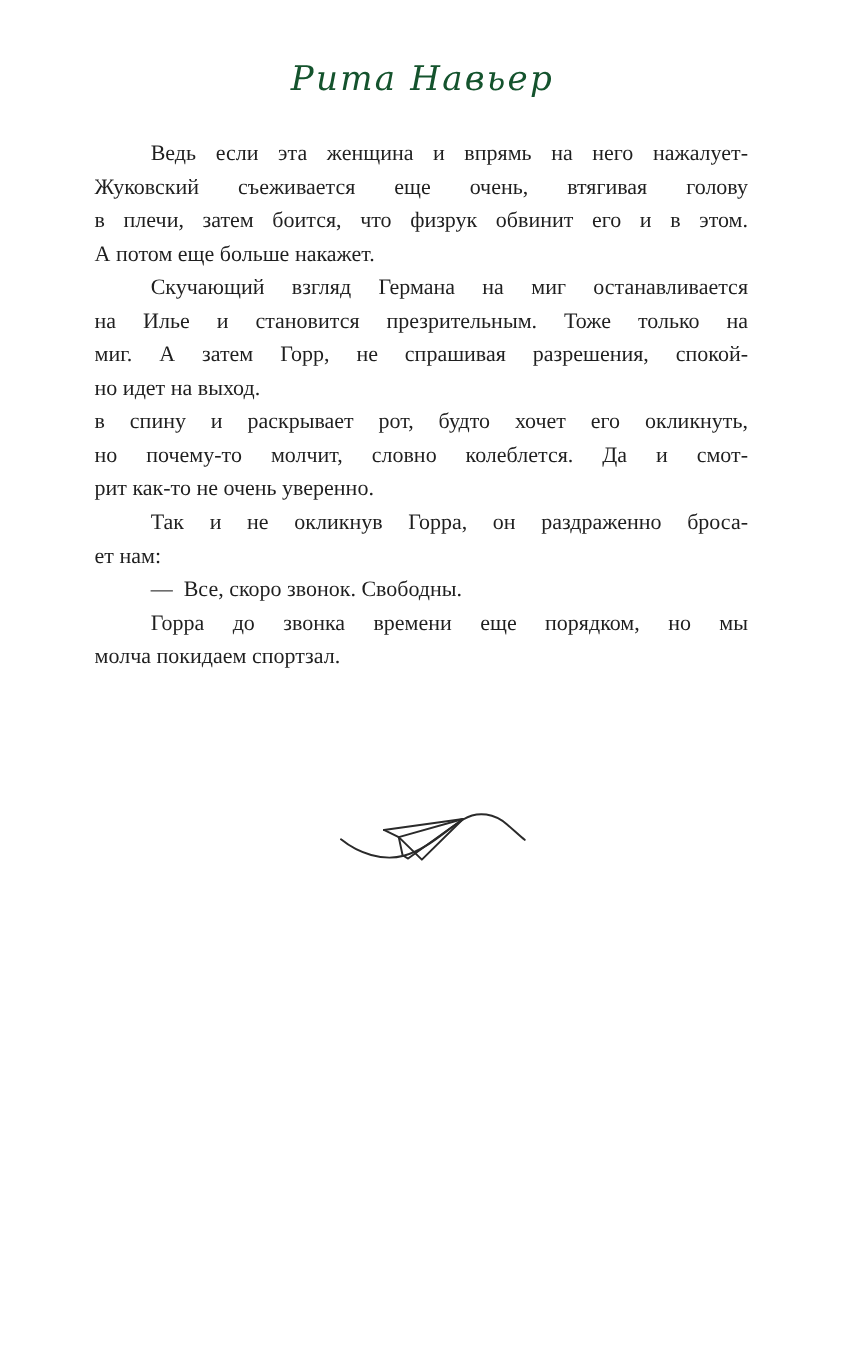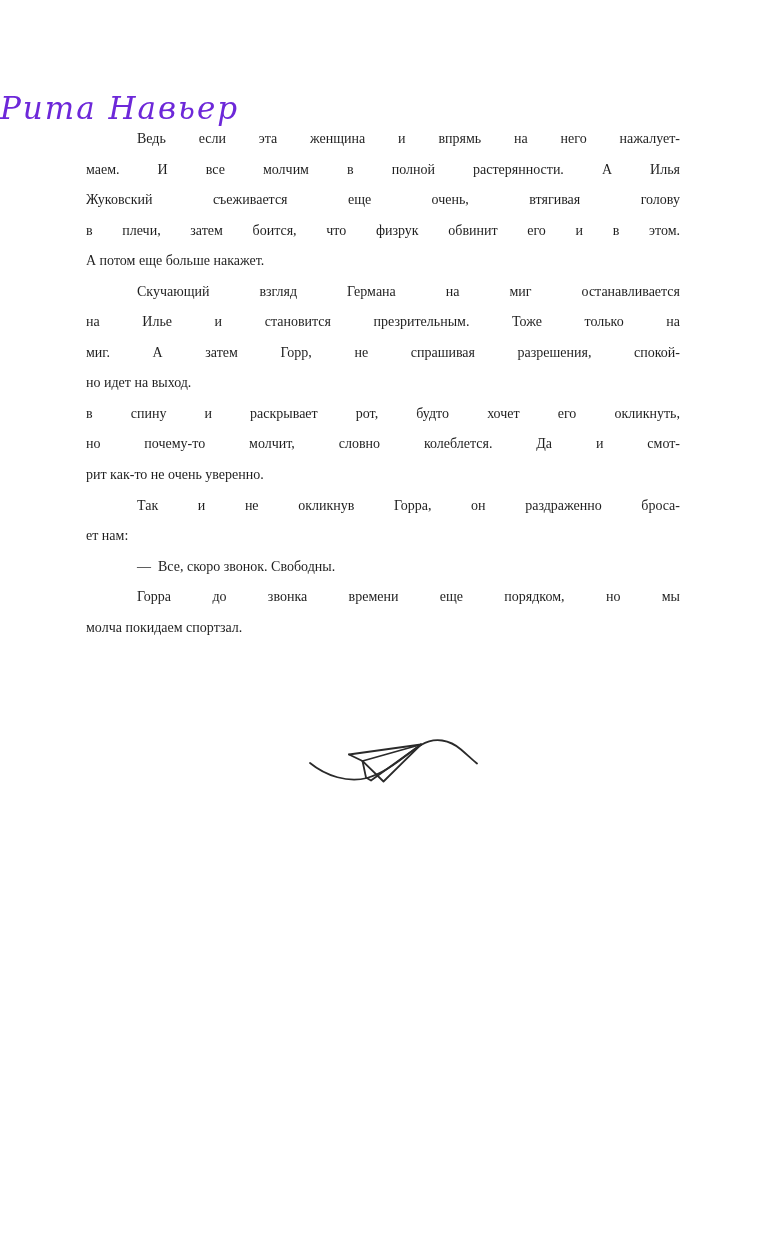--- a/index.html
+++ b/index.html
@@ -14,39 +14,39 @@
     background: #ffffff;
     overflow: hidden;
     font-family: "Liberation Serif", serif;
     color: #1f1f1f;
   }
   .author-header {
     position: absolute;
     top: 54px;
     left: 0;
     width: 768px;
+    text-align: center;
     font-family: "DejaVu Serif", serif;
     font-style: italic;
     font-size: 31px;
     letter-spacing: 2px;
-    color: #6d28d9;
-    margin-top: 36px;
+    color: #14532d;
   }
   .text-block {
     position: absolute;
     left: 86px;
     top: 124px;
     width: 594px;
   }
   .para {
     margin: 0;
     padding: 0;
   }
   .line {
-    font-size: 14px;
+    font-size: 20px;
     line-height: 30.55px;
     color: #1f1f1f;
   }
   .line.just {
     text-align: justify;
     text-align-last: justify;
   }
   .line.indent {
     text-indent: 51px;
   }
@@ -66,21 +66,20 @@
 </head>
 <body>
 
 <div class="page">
 
   <div class="author-header">Рита Навьер</div>
 
   <div class="text-block">
       <div class="para">
         <div class="line indent just">Ведь если эта женщина и впрямь на него нажалует-</div>
-        <div class="line just">маем. И все молчим в полной растерянности. А Илья</div>
         <div class="line just">Жуковский съеживается еще очень, втягивая голову</div>
         <div class="line just">в плечи, затем боится, что физрук обвинит его и в этом.</div>
         <div class="line">А потом еще больше накажет.</div>
       </div>
       <div class="para">
         <div class="line indent just">Скучающий взгляд Германа на миг останавливается</div>
         <div class="line just">на Илье и становится презрительным. Тоже только на</div>
         <div class="line just">миг. А затем Горр, не спрашивая разрешения, спокой-</div>
         <div class="line">но идет на выход.</div>
       </div>

